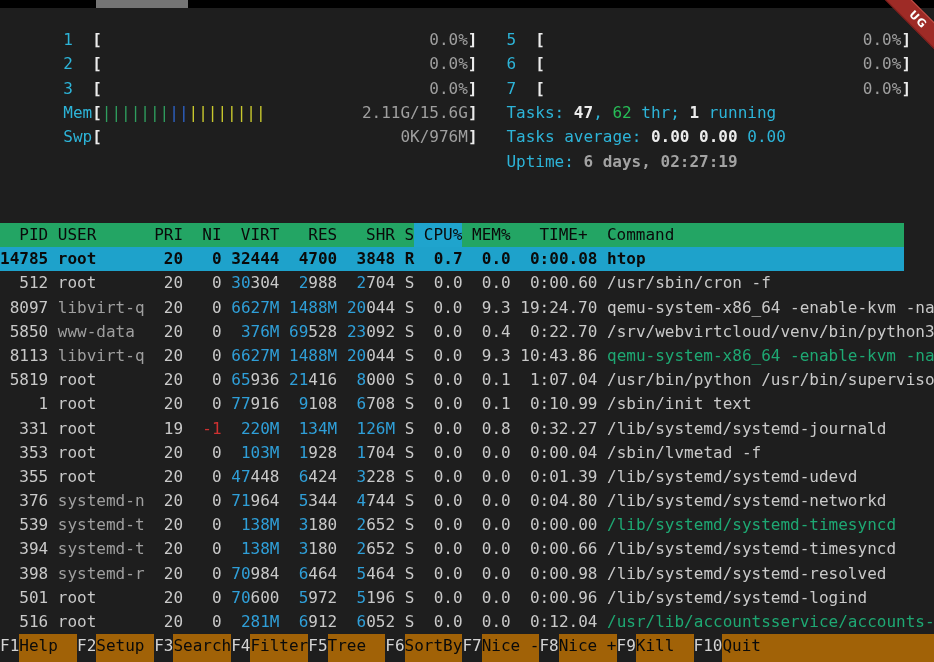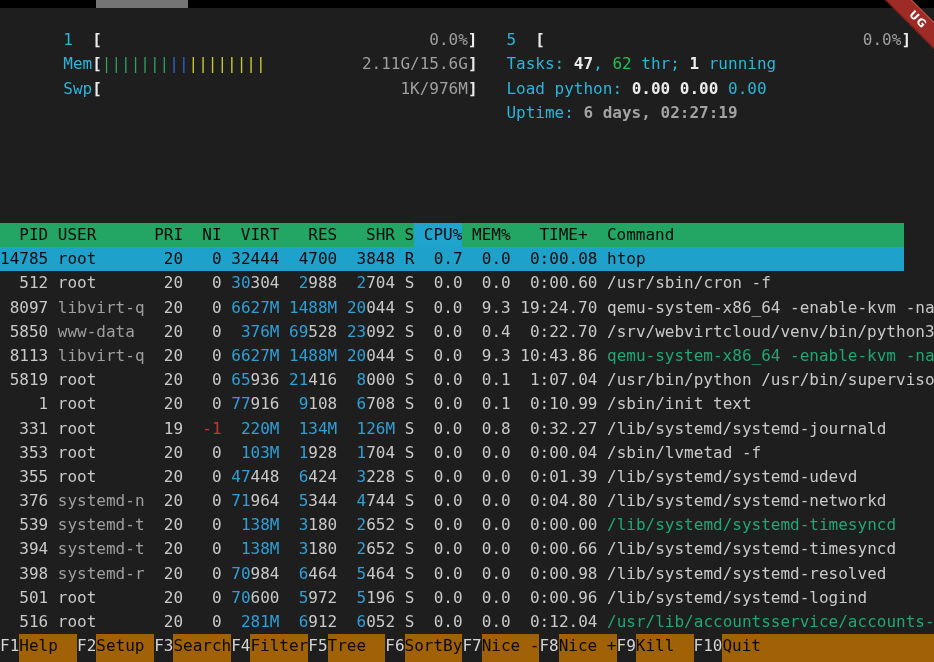--- a/index.html
+++ b/index.html
@@ -18,21 +18,21 @@
     color:#fff;font-family:"DejaVu Sans","Liberation Sans",sans-serif;
     font-size:11px;font-weight:bold;text-align:center;letter-spacing:1px;z-index:9;
   }
   #meters{position:absolute;left:0;top:28px;width:934px;}
   #meters .line{height:24.33px;line-height:24.33px;white-space:pre;color:#c9c9c9;margin-left:44px;}
   #table{position:absolute;left:0;top:223px;width:904px;}
   #thead{height:24.2px;line-height:24.2px;white-space:pre;background:#23a564;color:#0a0a0a;}
   .sort{background:#1fa4cd;display:inline-block;height:24.2px;color:#0a0a0a;}
   .prow{height:24.2px;line-height:24.2px;white-space:pre;color:#c9c9c9;}
   .prow.selected{background:#1ea2cb;}
-  .prow.selected span{color:#0a0a0a !important;font-weight:normal;}
+  .prow.selected span{color:#0a0a0a !important;font-weight:bold;}
   #fnbar{position:absolute;left:0;top:634px;width:934px;height:24px;line-height:24px;white-space:pre;}
   .fkey{color:#d4d4d4;display:inline-block;height:24px;}
   .flabel{background:#a16207;color:#0a0a0a;display:inline-block;height:40px;}
   
   .cyan{color:#2db4d8}
   .bw{color:#ececec;font-weight:bold}
   .dim{color:#9f9f9f}
   .bg{color:#27bd57;font-weight:normal}
   .bc{color:#a3a3a3;font-weight:bold}
   .fg{color:#c9c9c9}
@@ -45,22 +45,24 @@
 </style>
 </head>
 <body>
 
 <div id="topstrip"></div>
 <div id="toptab"></div>
 <div id="ribbon">UG</div>
 
 <div id="meters">
     <div class="line"><span>  </span><span class="cyan">1</span><span>  </span><span class="bw">[</span><span>                                  </span><span class="dim">0.0%</span><span class="bw">]</span><span>   </span><span class="cyan">5</span><span>  </span><span class="bw">[</span><span>                                 </span><span class="dim">0.0%</span><span class="bw">]</span></div>
+    <div class="line"><span>  </span><span class="cyan">2</span><span>  </span><span class="bw">[</span><span>                                  </span><span class="dim">0.0%</span><span class="bw">]</span><span>   </span><span class="cyan">6</span><span>  </span><span class="bw">[</span><span>                                 </span><span class="dim">0.0%</span><span class="bw">]</span></div>
+    <div class="line"><span>  </span><span class="cyan">3</span><span>  </span><span class="bw">[</span><span>                                  </span><span class="dim">0.0%</span><span class="bw">]</span><span>   </span><span class="cyan">7</span><span>  </span><span class="bw">[</span><span>                                 </span><span class="dim">0.0%</span><span class="bw">]</span></div>
     <div class="line"><span>  </span><span class="cyan">Mem</span><span class="bw">[</span><span class="bar-green">|||||||</span><span class="bar-blue">||</span><span class="bar-yellow">||||||||</span><span>          </span><span class="dim">2.11G/15.6G</span><span class="bw">]</span><span>   </span><span class="cyan">Tasks: </span><span class="bw">47</span><span class="cyan">, </span><span class="bg">62</span><span class="cyan"> thr; </span><span class="bw">1</span><span class="cyan"> running</span></div>
-    <div class="line"><span>  </span><span class="cyan">Swp</span><span class="bw">[</span><span>                               </span><span class="dim">1K/976M</span><span class="bw">]</span><span>   </span><span class="cyan">Load python: </span><span class="bw">0.00</span><span> </span><span class="bw">0.00</span><span> </span><span class="cyan">0.00</span></div>
+    <div class="line"><span>  </span><span class="cyan">Swp</span><span class="bw">[</span><span>                               </span><span class="dim">0K/976M</span><span class="bw">]</span><span>   </span><span class="cyan">Tasks average: </span><span class="bw">0.00</span><span> </span><span class="bw">0.00</span><span> </span><span class="cyan">0.00</span></div>
     <div class="line"><span>                                                </span><span class="cyan">Uptime: </span><span class="bc">6 days, 02:27:19</span></div>
   </div>
 <div id="table">
   <div id="thead"><span>  PID USER      PRI  NI  VIRT   RES   SHR S</span><span class="sort"> CPU%</span><span> MEM%   TIME+  Command                           </span></div>
   <div id="tbody">
       <div class="prow selected"><span class="fg">14785</span><span> </span><span class="fg">root     </span><span> </span><span class="fg"> 20</span><span> </span><span class="fg">  0</span><span> </span><span></span><span class="nc">32</span><span class="fg">444</span><span> </span><span> </span><span class="nc">4</span><span class="fg">700</span><span> </span><span> </span><span class="nc">3</span><span class="fg">848</span><span> </span><span class="fg">R</span><span> </span><span class="fg"> 0.7</span><span> </span><span class="fg"> 0.0</span><span> </span><span class="fg"> 0:00.08</span><span> </span><span class="fg">htop                              </span></div>
       <div class="prow"><span class="fg">  512</span><span> </span><span class="fg">root     </span><span> </span><span class="fg"> 20</span><span> </span><span class="fg">  0</span><span> </span><span></span><span class="nc">30</span><span class="fg">304</span><span> </span><span> </span><span class="nc">2</span><span class="fg">988</span><span> </span><span> </span><span class="nc">2</span><span class="fg">704</span><span> </span><span class="fg">S</span><span> </span><span class="fg"> 0.0</span><span> </span><span class="fg"> 0.0</span><span> </span><span class="fg"> 0:00.60</span><span> </span><span class="fg">/usr/sbin/cron -f                 </span></div>
       <div class="prow"><span class="fg"> 8097</span><span> </span><span class="dim">libvirt-q</span><span> </span><span class="fg"> 20</span><span> </span><span class="fg">  0</span><span> </span><span></span><span class="nc">6627M</span><span> </span><span></span><span class="nc">1488M</span><span> </span><span></span><span class="nc">20</span><span class="fg">044</span><span> </span><span class="fg">S</span><span> </span><span class="fg"> 0.0</span><span> </span><span class="fg"> 9.3</span><span> </span><span class="fg">19:24.70</span><span> </span><span class="fg">qemu-system-x86_64 -enable-kvm -na</span></div>
       <div class="prow"><span class="fg"> 5850</span><span> </span><span class="dim">www-data </span><span> </span><span class="fg"> 20</span><span> </span><span class="fg">  0</span><span> </span><span> </span><span class="nc">376M</span><span> </span><span></span><span class="nc">69</span><span class="fg">528</span><span> </span><span></span><span class="nc">23</span><span class="fg">092</span><span> </span><span class="fg">S</span><span> </span><span class="fg"> 0.0</span><span> </span><span class="fg"> 0.4</span><span> </span><span class="fg"> 0:22.70</span><span> </span><span class="fg">/srv/webvirtcloud/venv/bin/python3</span></div>
       <div class="prow"><span class="fg"> 8113</span><span> </span><span class="dim">libvirt-q</span><span> </span><span class="fg"> 20</span><span> </span><span class="fg">  0</span><span> </span><span></span><span class="nc">6627M</span><span> </span><span></span><span class="nc">1488M</span><span> </span><span></span><span class="nc">20</span><span class="fg">044</span><span> </span><span class="fg">S</span><span> </span><span class="fg"> 0.0</span><span> </span><span class="fg"> 9.3</span><span> </span><span class="fg">10:43.86</span><span> </span><span class="green">qemu-system-x86_64 -enable-kvm -na</span></div>

